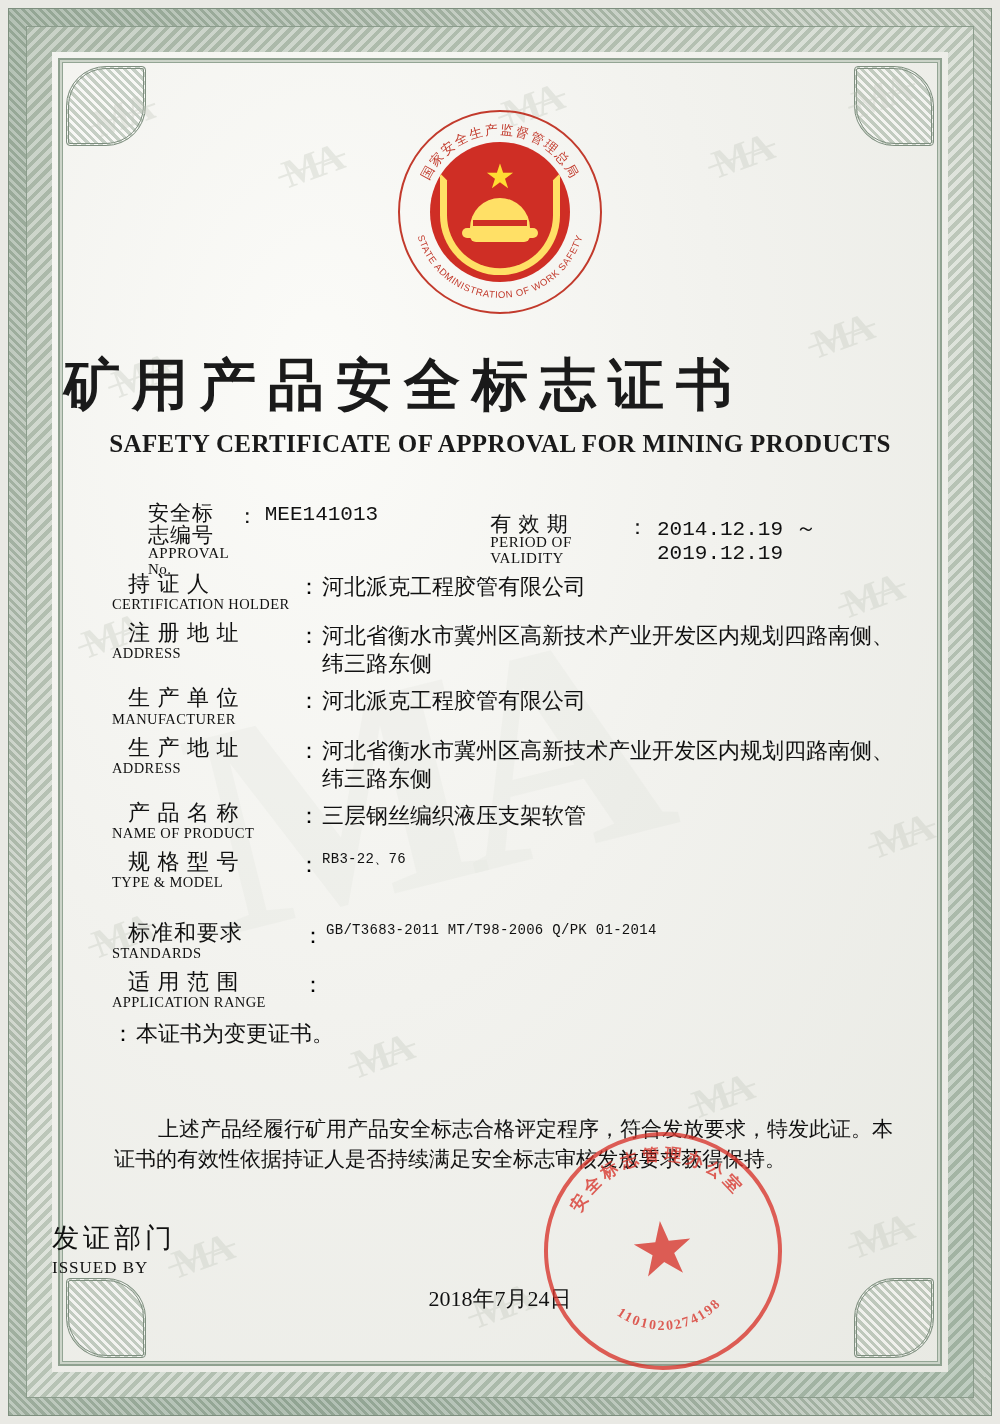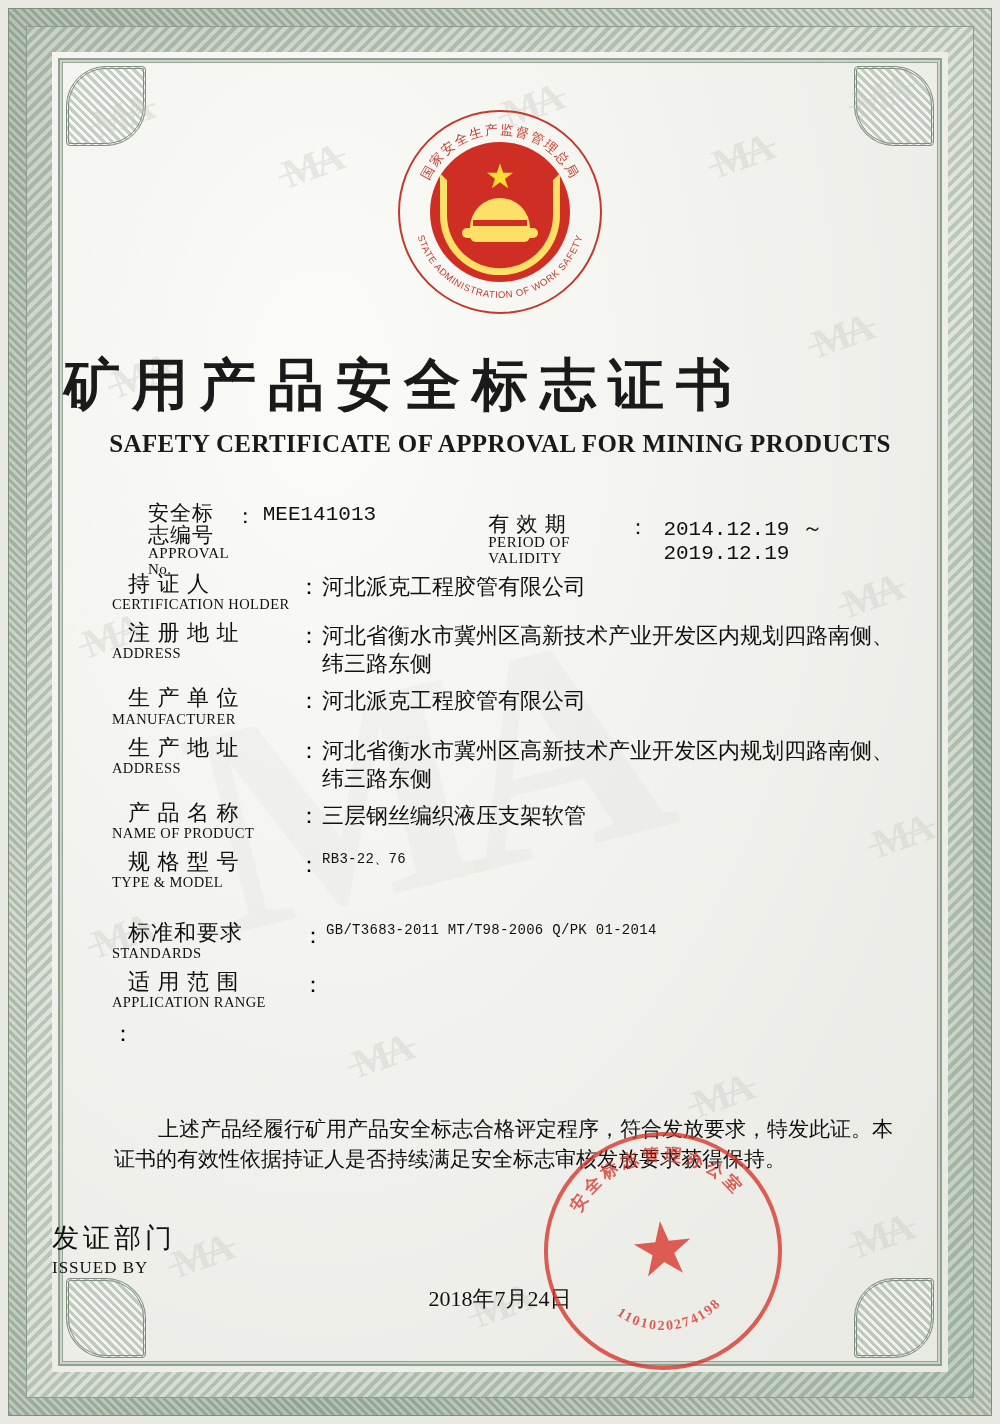--- a/index.html
+++ b/index.html
@@ -200,21 +200,21 @@
     letter-spacing: 0.5px;
     font-family: "Liberation Serif", serif;
   }
   .val {
     font-family: "Liberation Mono", monospace;
     font-size: 21px;
     color: #111;
     padding-top: 1px;
   }
   .ap-left { display: flex; gap: 6px; }
-  .ap-right { display: flex; gap: 14px; margin-left: 112px; }
+  .ap-right { display: flex; gap: 8px; margin-left: 112px; }
 
   
   .fields {
     position: absolute;
     left: 60px; right: 46px; top: 520px;
   }
   .field {
     display: flex;
     align-items: flex-start;
     margin-bottom: 8px;
@@ -460,20 +460,21 @@
       <div class="field wide">
         <div class="labels">
           <span class="lbl-cn">适 用 范 围</span>
           <span class="lbl-en">APPLICATION RANGE</span>
         </div>
         <div class="colon">：</div>
       </div>
 
       <div class="field wide">
         <div class="colon">：</div>
+        <div class="value">本证书为变更证书。</div>
       </div>
 
     </div>
 
     <div class="statement">上述产品经履行矿用产品安全标志合格评定程序，符合发放要求，特发此证。本证书的有效性依据持证人是否持续满足安全标志审核发放要求获得保持。</div>
 
     <div class="issued">
       <div class="cn">发证部门</div>
       <div class="en">ISSUED BY</div>
     </div>

